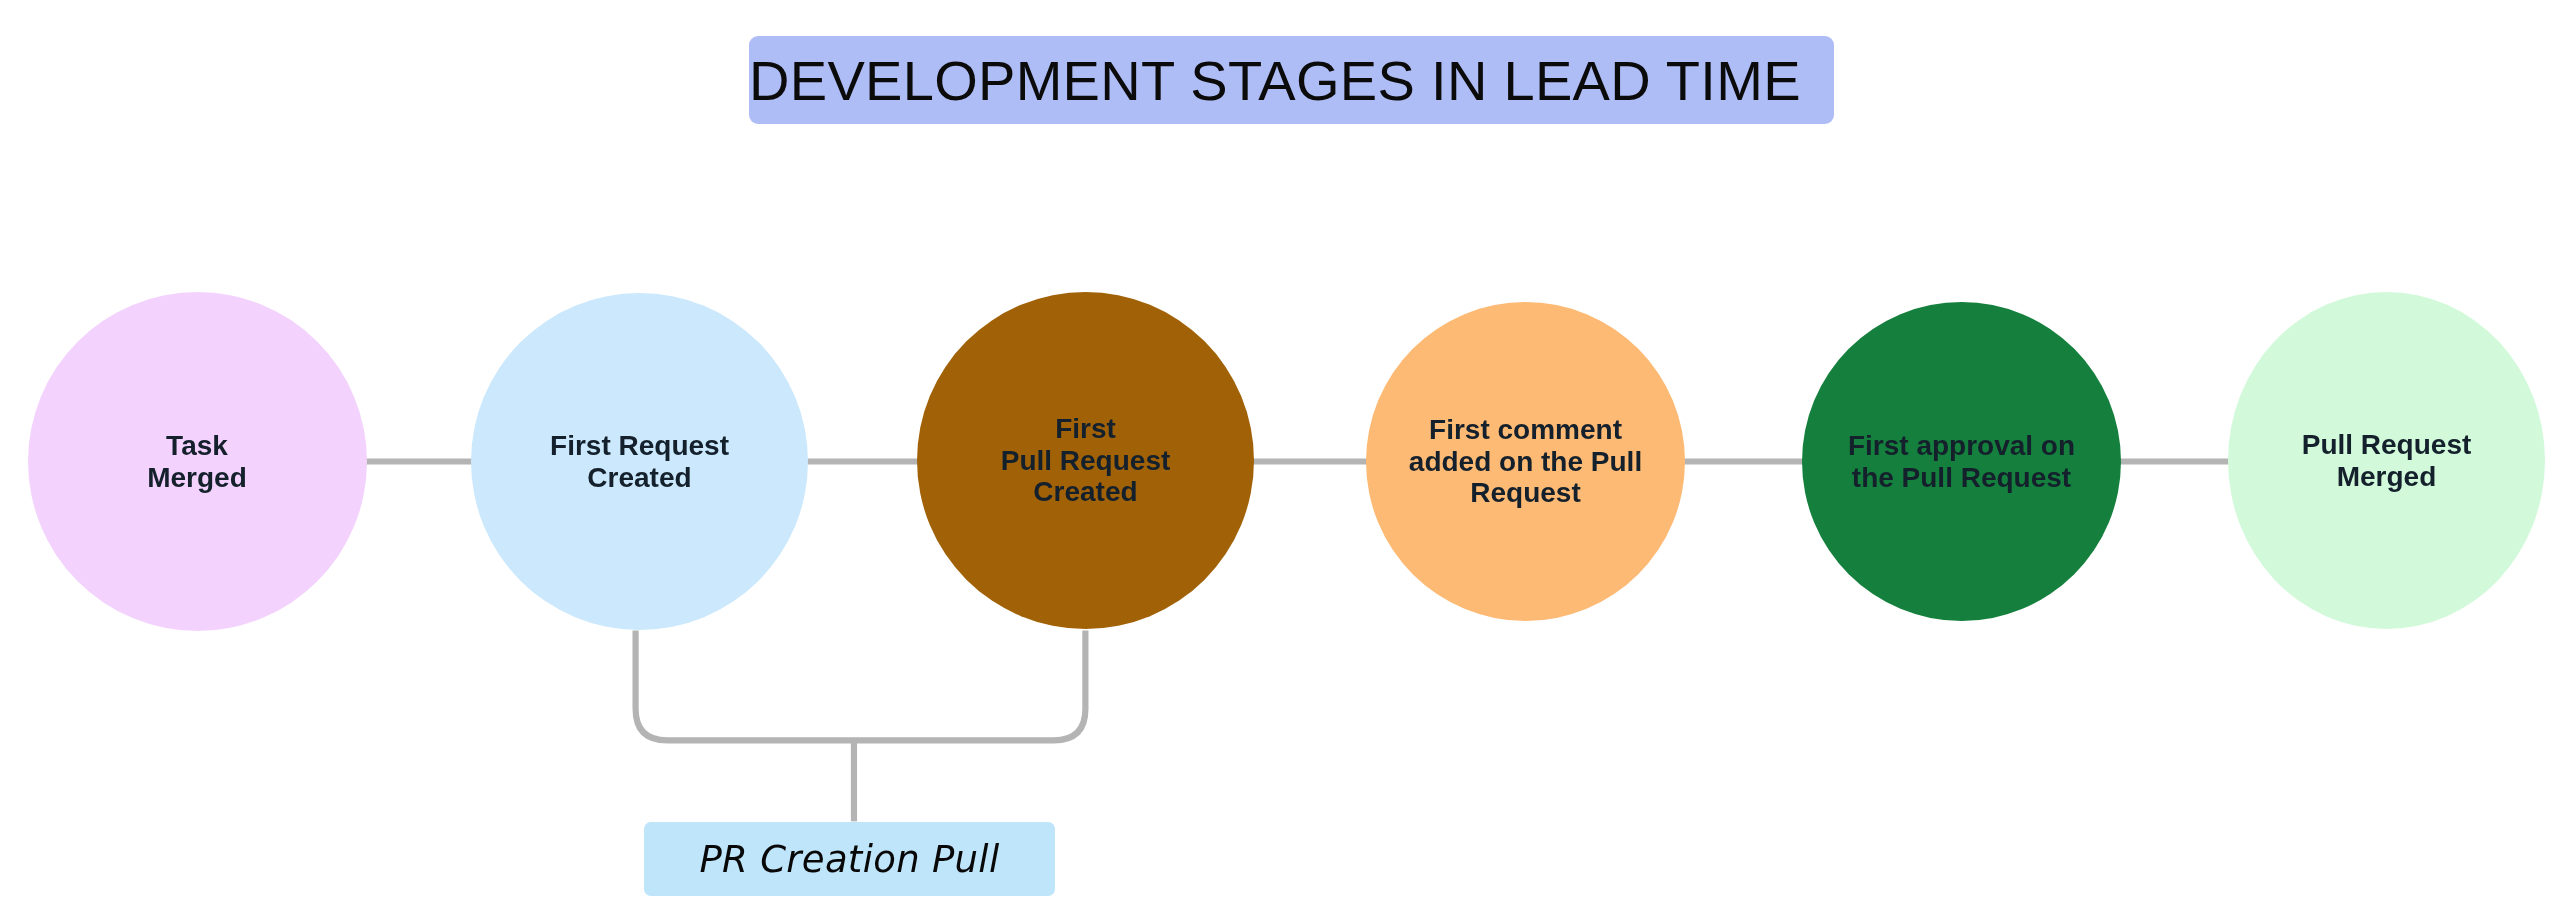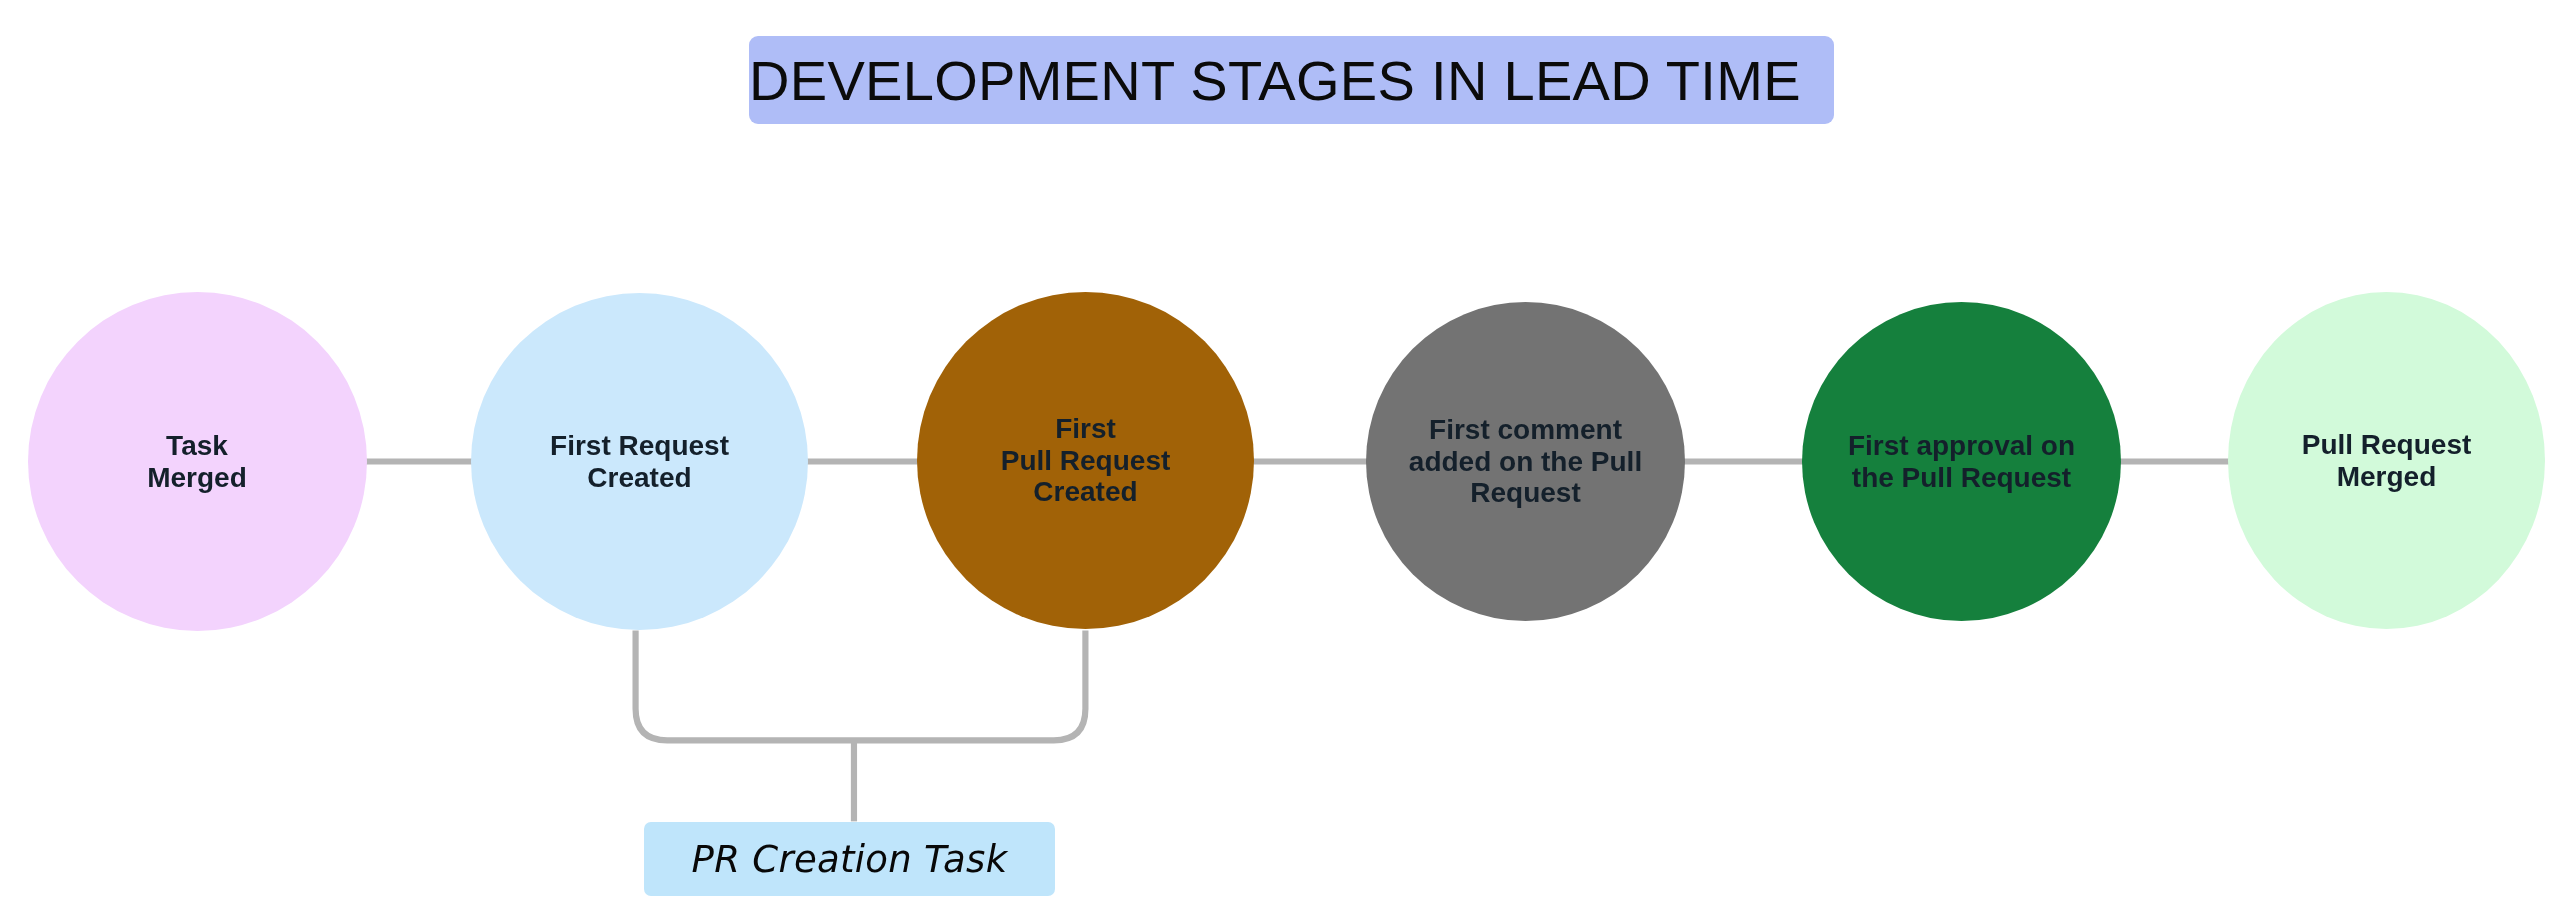--- a/index.html
+++ b/index.html
@@ -138,34 +138,34 @@
     <span class="stage-label">First Request
 Created</span>
   </div>
 
   <div class="stage-node" style="left:917px; top:292px; width:337px; height:337px; background:#a16207;">
     <span class="stage-label">First
 Pull Request
 Created</span>
   </div>
 
-  <div class="stage-node" style="left:1366px; top:302px; width:319px; height:319px; background:#737373;">
+  <div class="stage-node" style="left:1366px; top:302px; width:319px; height:319px; background:#fdba74;">
     <span class="stage-label wide">First comment
 added on the Pull
 Request</span>
   </div>
 
   <div class="stage-node" style="left:1802px; top:302px; width:319px; height:319px; background:#15803d;">
     <span class="stage-label wide">First approval on
 the Pull Request</span>
   </div>
 
   <div class="stage-node" style="left:2228px; top:292px; width:317px; height:337px; background:#d2fada;">
     <span class="stage-label">Pull Request
 Merged</span>
   </div>
 
   <div id="annotation-box">
-    <span id="annotation-text">PR Creation Task</span>
+    <span id="annotation-text">PR Creation Pull</span>
   </div>
 
 </div>
 
 
 </body></html>

